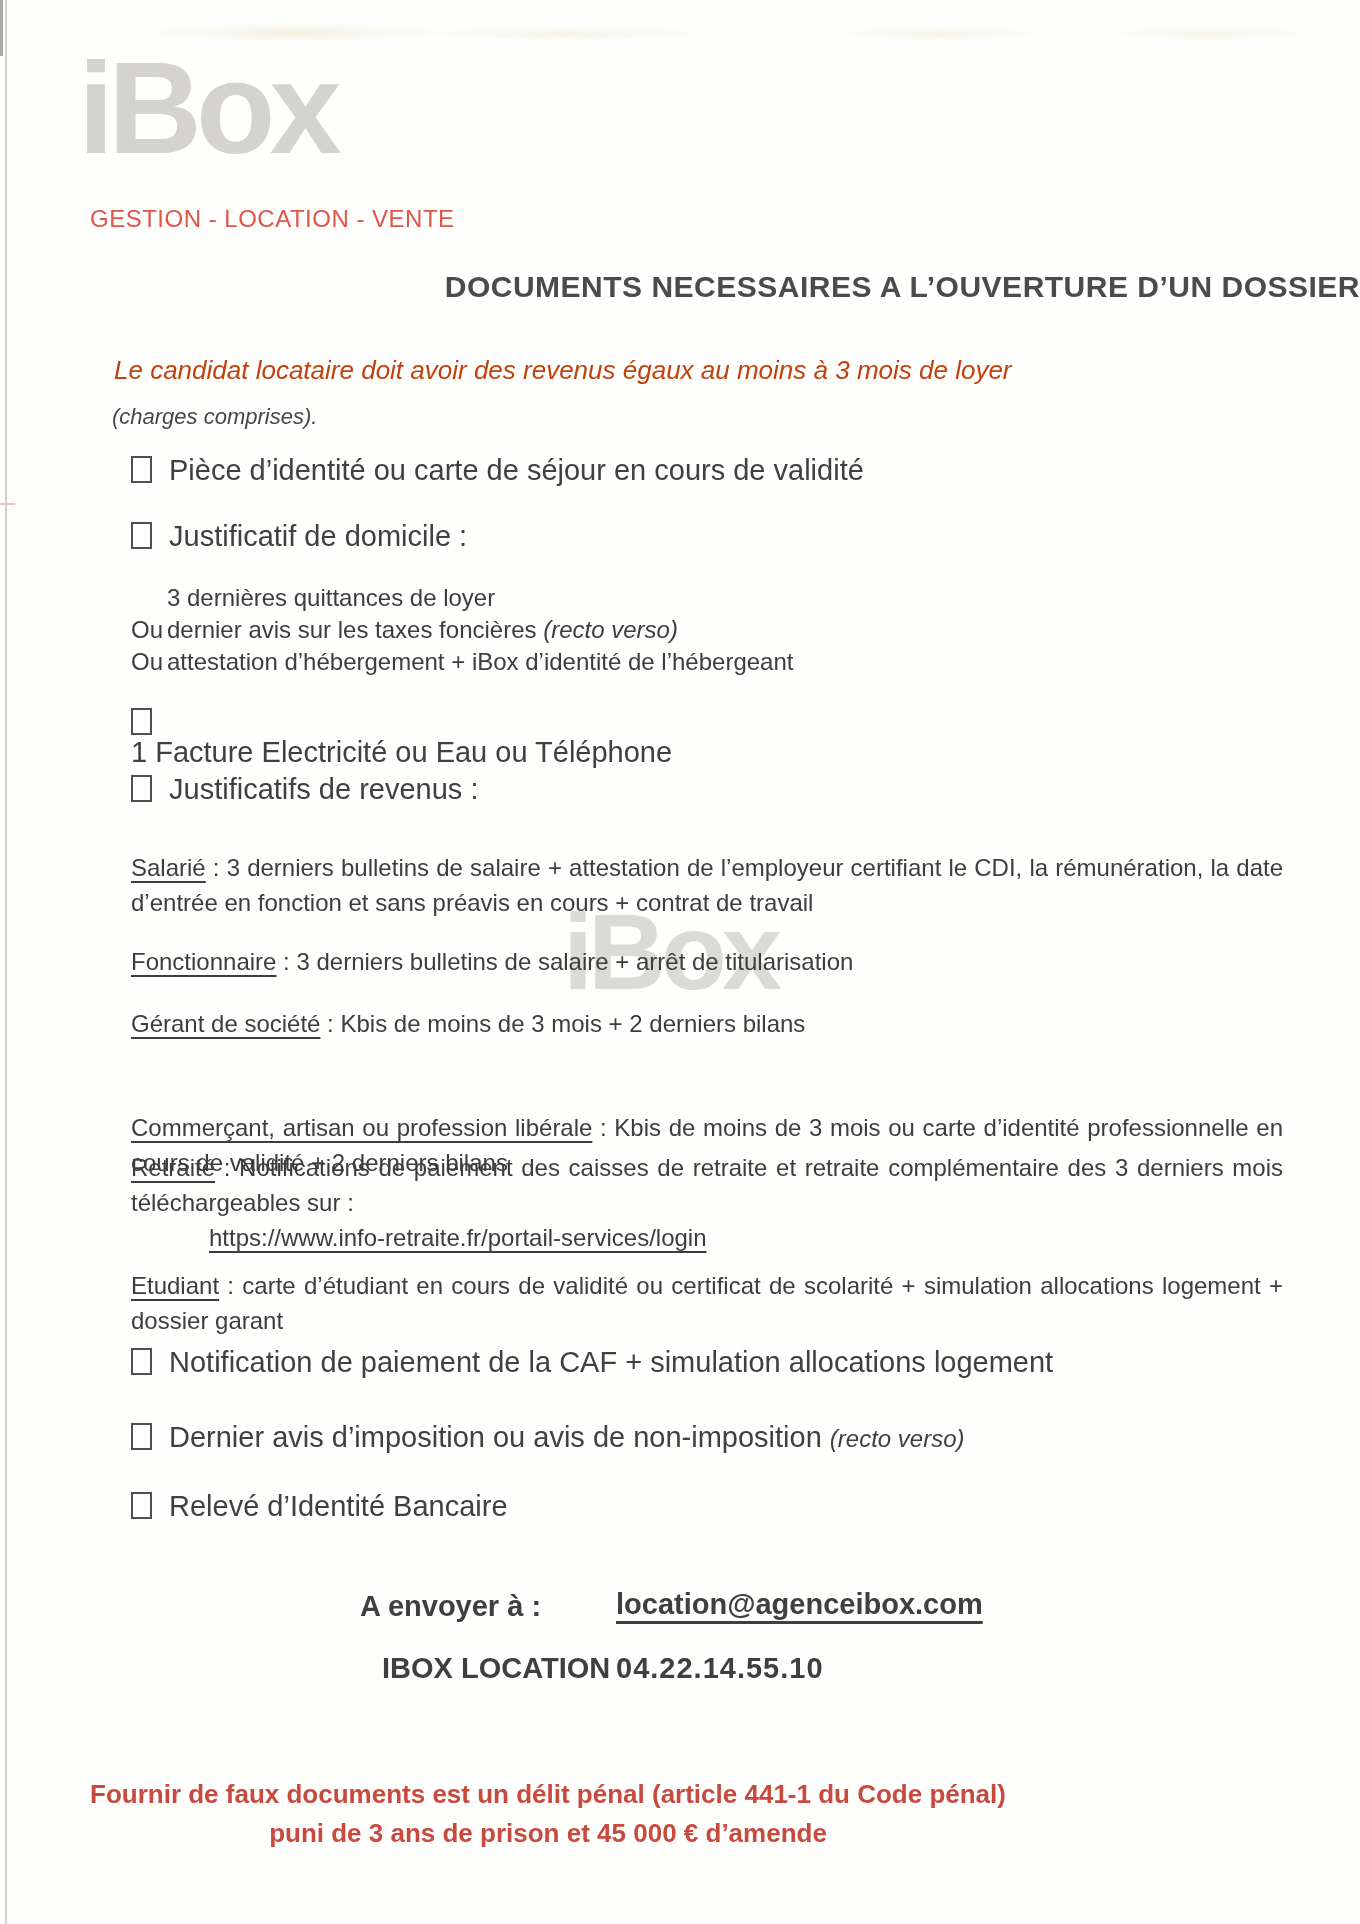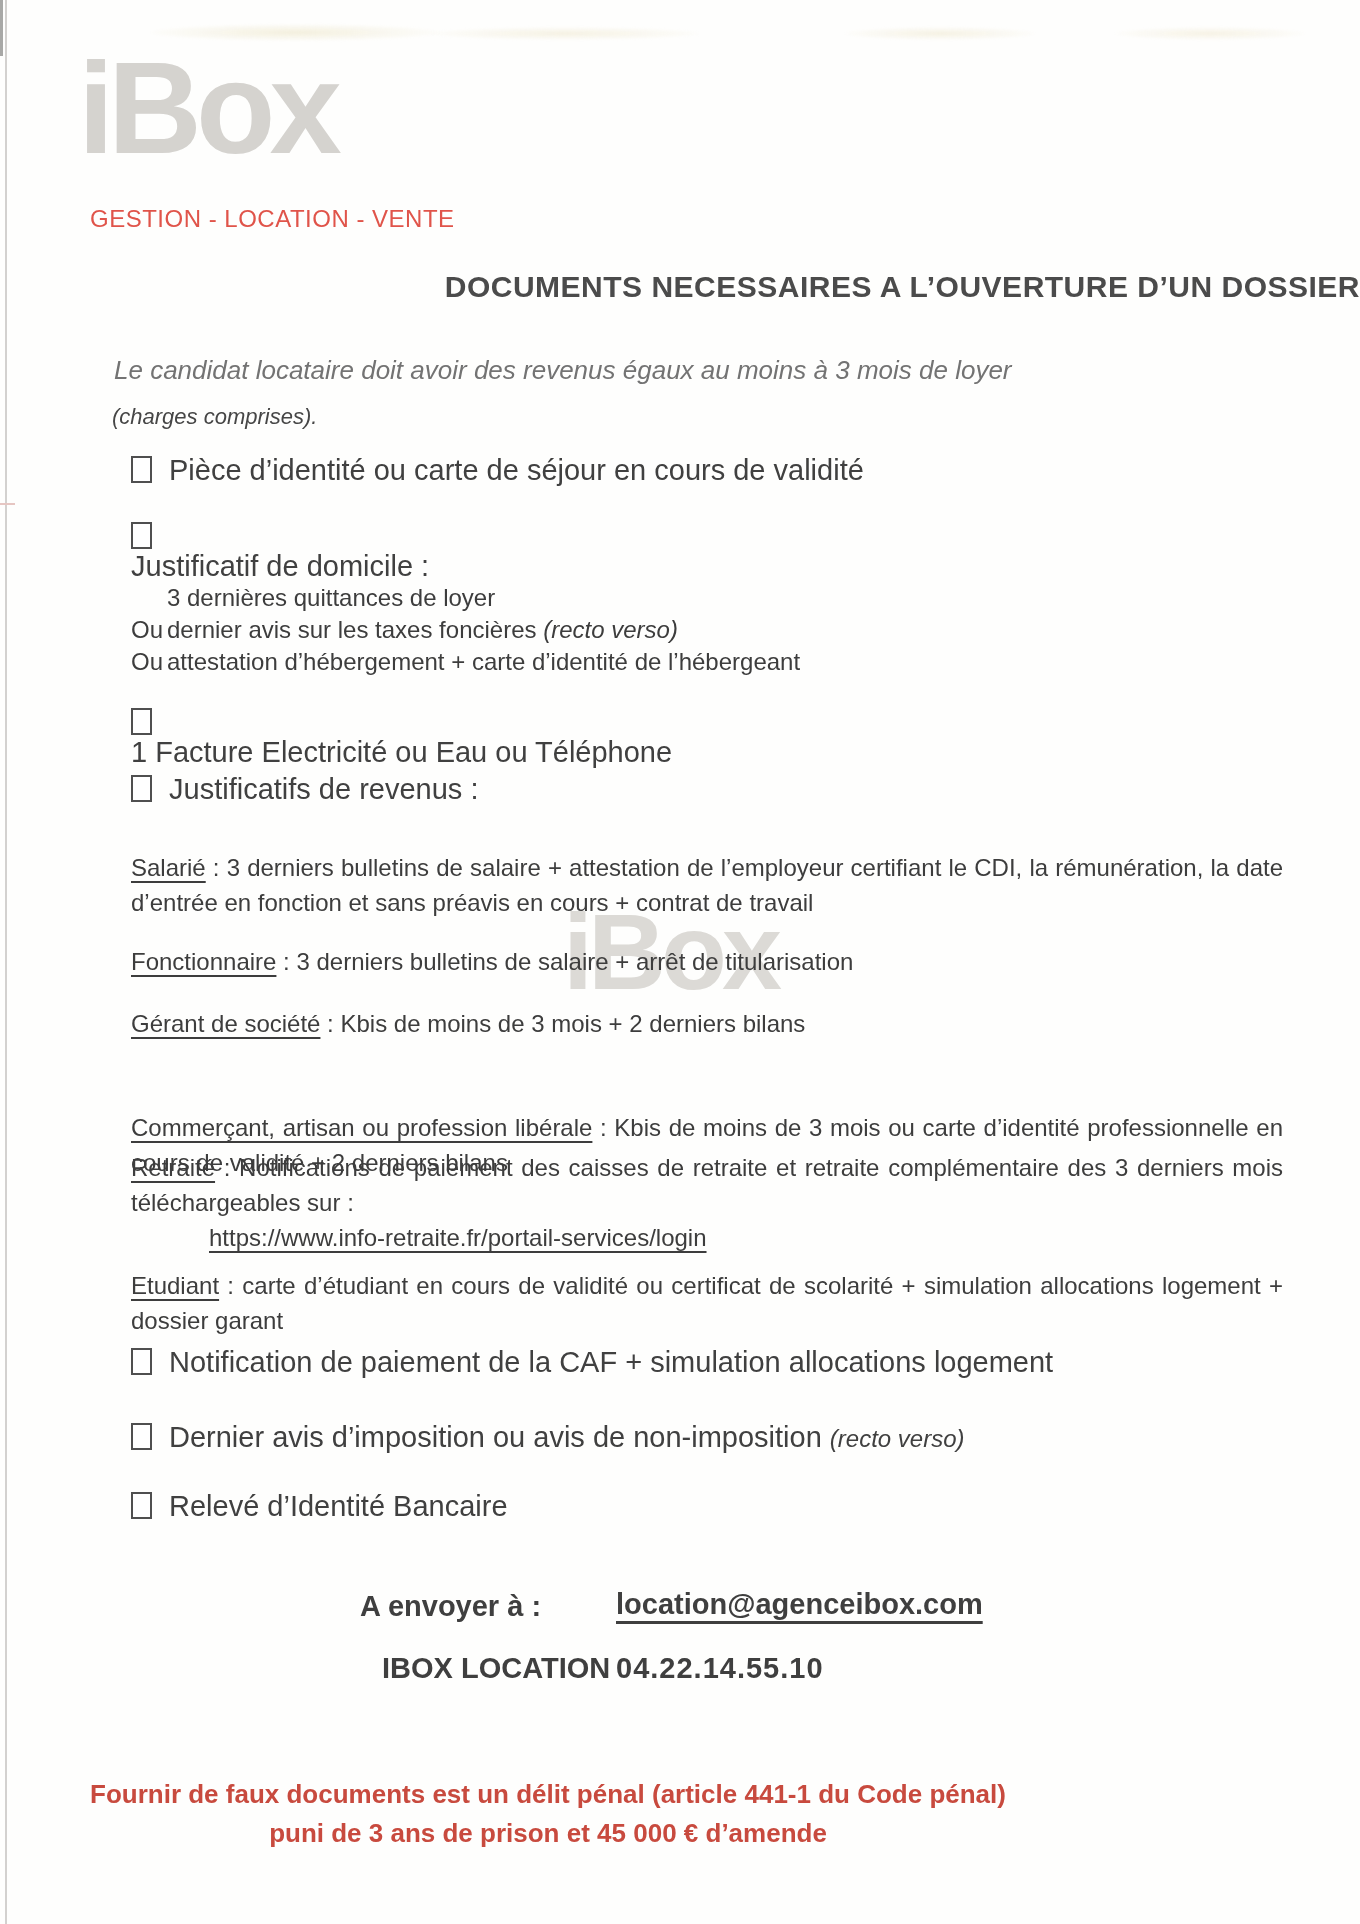--- a/index.html
+++ b/index.html
@@ -40,32 +40,32 @@
   .logo-tagline{
     position:absolute;left:90px;top:205px;
     font-size:24px;letter-spacing:.5px;color:#e0544a;
   }
 
   .doc-title{
     position:absolute;left:0;top:270px;width:1360px;text-align:right;
     font-size:30px;font-weight:bold;letter-spacing:.5px;color:#4b4b4b;
   }
 
-  .intro1{position:absolute;left:114px;top:355px;font-size:26px;font-style:italic;color:#737373;}
+  .intro1{position:absolute;left:114px;top:355px;font-size:26px;font-style:italic;color:#c2410c;}
   .intro2{position:absolute;left:112px;top:404px;font-size:22px;font-style:italic;color:#464646;}
 
   
   .check-row{position:absolute;left:131px;display:flex;align-items:flex-start;}
   .box{
     flex:0 0 auto;width:21px;height:27px;margin-right:17px;margin-top:3px;
     border:2px solid #4f4f4f;background:#fff;box-sizing:border-box;
   }
   .lbl{font-size:29px;color:#404040;line-height:1.2;}
   .lbl .note{font-size:24px;font-style:italic;margin-left:8px;}
-  .cr1{top:453px;} .cr2{top:519px;flex-direction:column;} .cr3{top:705px;flex-direction:column;} .cr4{top:772px;}
+  .cr1{top:453px;} .cr2{top:519px;} .cr3{top:705px;flex-direction:column;} .cr4{top:772px;}
   .cr5{top:1345px;} .cr6{top:1420px;} .cr7{top:1489px;}
 
   
   .options{position:absolute;left:131px;top:582px;font-size:24px;color:#3d3d3d;}
   .opt{line-height:32px;white-space:nowrap;}
   .ou{display:inline-block;min-width:36px;}
   .opt .note{font-style:italic;}
 
   
   .section{
@@ -133,21 +133,21 @@
     </div>
 
     <div class="options">
       <div class="opt">
         <span class="ou"></span><span>3 dernières quittances de loyer</span>
       </div>
       <div class="opt">
         <span class="ou">Ou</span><span>dernier avis sur les taxes foncières </span><span class="note">(recto verso)</span>
       </div>
       <div class="opt">
-        <span class="ou">Ou</span><span>attestation d’hébergement + carte d’identité de l’hébergeant</span>
+        <span class="ou">Ou</span><span>attestation d’hébergement + iBox d’identité de l’hébergeant</span>
       </div>
     </div>
 
     <div class="check-row cr3">
       <span class="box"></span>
       <span class="lbl">1 Facture Electricité ou Eau ou Téléphone</span>
     </div>
 
     <div class="check-row cr4">
       <span class="box"></span>

